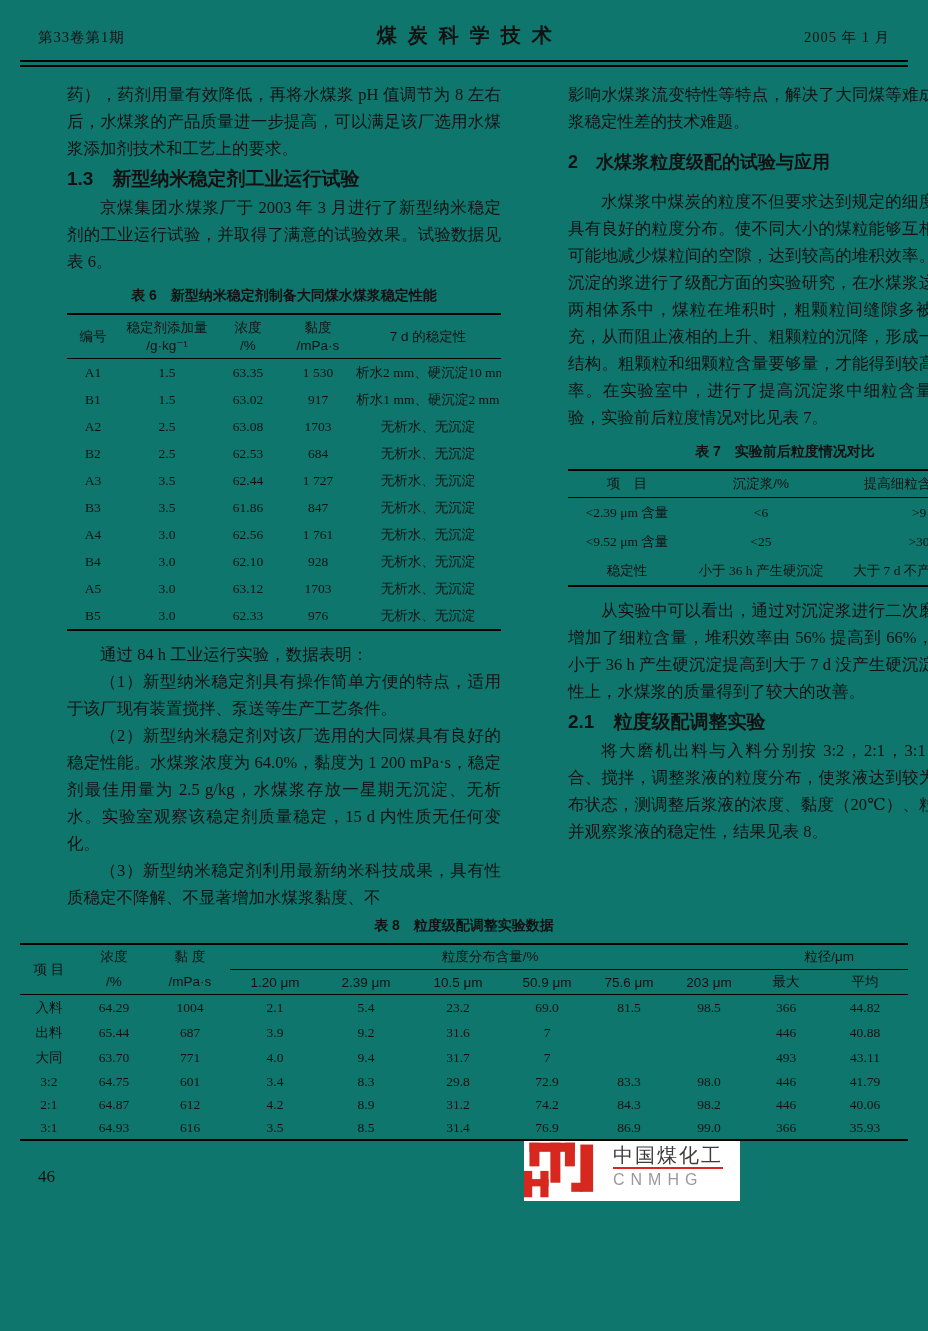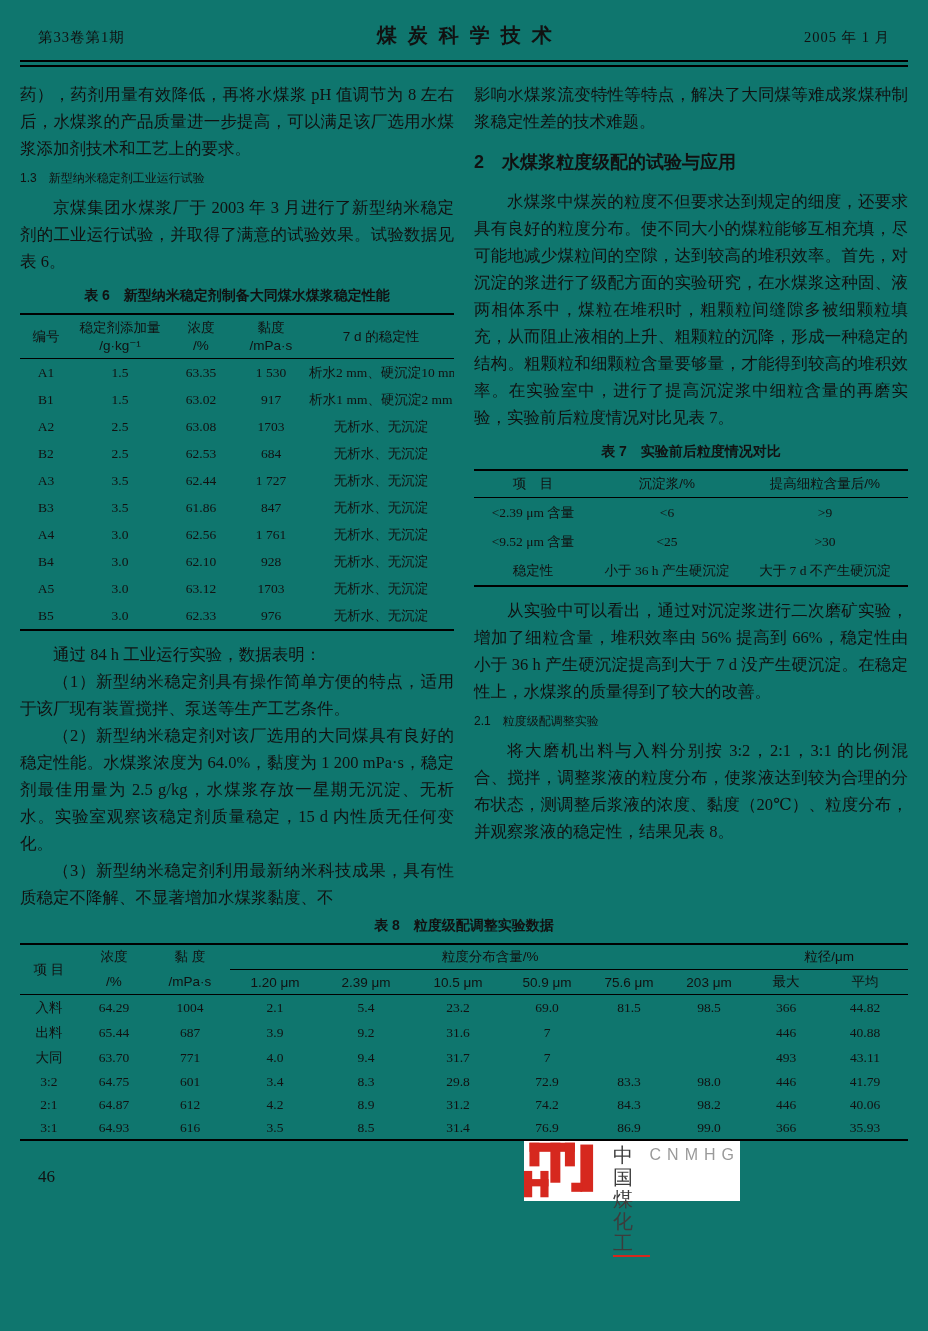--- a/index.html
+++ b/index.html
@@ -7,24 +7,24 @@
   .page{position:relative;width:928px;min-height:1331px;background:#0f766e;box-sizing:border-box;padding:22px 20px 0 20px;}
 
   
   .hdr{display:flex;align-items:baseline;justify-content:space-between;padding:0 18px;height:32px;}
   .hdr .side{font-size:14.5px;letter-spacing:1px;}
   .hdr .jtitle{font-family:"Liberation Sans","DejaVu Sans",sans-serif;font-size:20px;font-weight:bold;letter-spacing:11px;text-indent:11px;}
   .double-rule{border-top:2px solid #000;border-bottom:2px solid #000;height:3px;margin-top:6px;}
 
   
   .columns{display:flex;gap:20px;margin-top:14px;}
-  .col{width:434px;box-sizing:border-box;}
+  .col{width:434px;box-sizing:border-box;margin-left:47px;}
   .col p{margin:0;font-size:16.5px;line-height:27px;text-align:justify;}
   p.ind{text-indent:2em;}
-  .h-sub{font-family:"Liberation Sans","DejaVu Sans",sans-serif;font-size:12px;font-weight:normal;margin:3px 0 2px 0;line-height:27px;}
+  .h-sub{font-family:"Liberation Sans","DejaVu Sans",sans-serif;font-size:19px;font-weight:bold;margin:3px 0 2px 0;line-height:27px;}
   .h-sec{font-family:"Liberation Sans","DejaVu Sans",sans-serif;font-size:18px;font-weight:bold;margin:13px 0 12px 0;line-height:28px;}
 
   
   .tablewrap{margin:12px 0 10px 0;}
   .tcaption{font-family:"Liberation Sans","DejaVu Sans",sans-serif;font-size:14px;font-weight:bold;text-align:center;margin-bottom:8px;}
   table.sci{width:100%;border-collapse:collapse;table-layout:fixed;border-top:2px solid #000;border-bottom:2px solid #000;}
   table.sci th{font-family:"Liberation Sans","DejaVu Sans",sans-serif;font-weight:normal;font-size:13.5px;padding:4px 1px;text-align:center;vertical-align:middle;}
   table.sci td{font-size:13.5px;padding:4.5px 1px;text-align:center;white-space:nowrap;overflow:hidden;}
   table.sci thead{border-bottom:1.5px solid #000;}
   .tline{display:block;line-height:18px;}
@@ -33,21 +33,21 @@
   table.t8 td{padding:3.5px 1px;font-size:13.5px;}
   table.t8 th{padding:3px 1px;}
   th.grp{border-bottom:1px solid #000;}
 
   
   .t8wrap{margin-top:6px;position:relative;}
 
   
   .watermark{position:absolute;left:524px;top:1141px;width:216px;height:60px;background:#fff;display:flex;align-items:flex-start;gap:9px;z-index:5;}
   .wm-logo{width:80px;height:58px;flex:0 0 auto;}
-  .wm-text{display:flex;flex-direction:row;align-items:flex-start;padding-top:3px;}
+  .wm-text{display:flex;flex-direction:column;align-items:flex-start;padding-top:3px;}
   .wm-cn{font-family:"Liberation Sans","DejaVu Sans",sans-serif;font-size:20px;color:#3c3c3c;letter-spacing:2px;line-height:22px;border-bottom:2px solid #d6281e;padding-bottom:1px;}
   .wm-en{font-family:"Liberation Sans","DejaVu Sans",sans-serif;font-size:16px;color:#9a9a9a;letter-spacing:6px;line-height:20px;margin-top:1px;}
 
   
   .footer{margin:26px 0 0 18px;font-size:17px;}
 </style>
 </head>
 <body>
 
 <div class="page">

